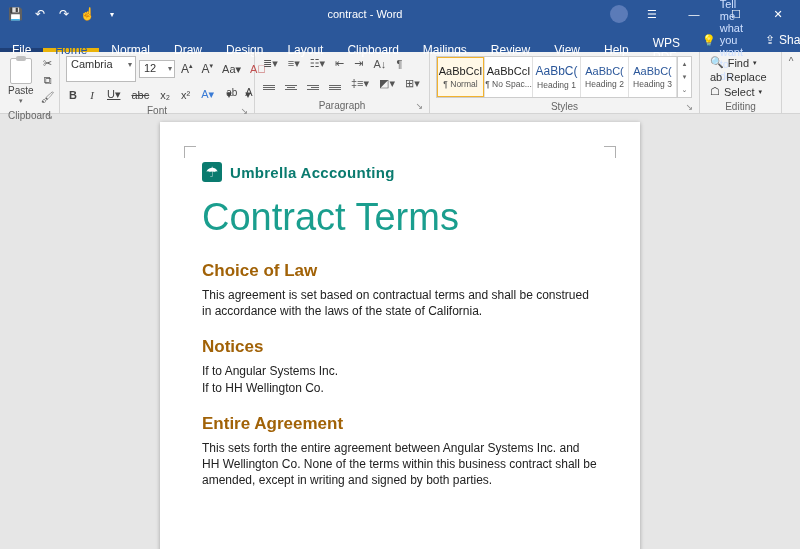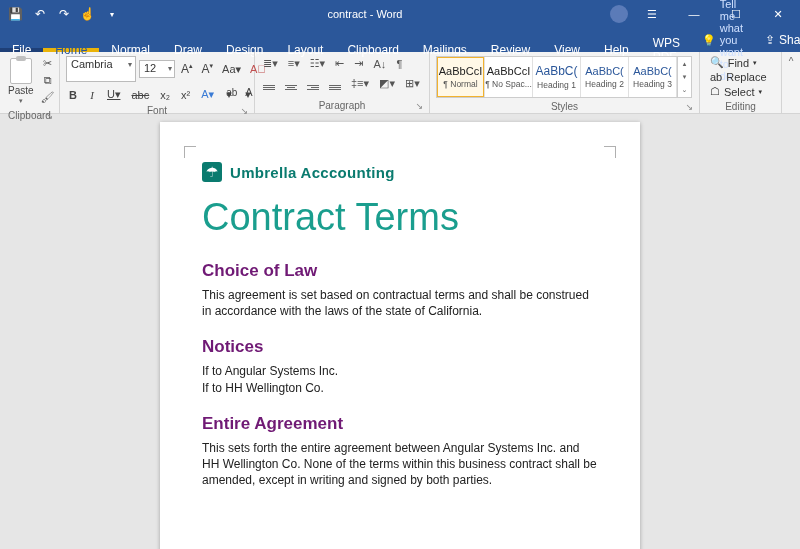--- a/index.html
+++ b/index.html
@@ -79,21 +79,21 @@
 
 .docarea { height: 435px; background: #e6e6e6; overflow: auto; display: flex; justify-content: center; padding-top: 8px; }
 .page { width: 480px; min-height: 620px; background: #fff; box-shadow: 0 1px 4px rgba(0,0,0,0.3); padding: 40px 42px 40px 42px; position: relative; }
 .crop { position:absolute; width:12px; height:12px; border-color:#b0b0b0; }
 .crop.tl { top:24px; left:24px; border-top:1px solid #b0b0b0; border-left:1px solid #b0b0b0;}
 .crop.tr { top:24px; right:24px; border-top:1px solid #b0b0b0; border-right:1px solid #b0b0b0;}
 .logo-row { display: flex; align-items: center; gap: 8px; margin-bottom: 14px; }
 .logo-sq { width: 20px; height: 20px; background: #0a7b6f; border-radius: 3px; display:flex; align-items:center; justify-content:center; color:#fff; font-size:14px;}
 .company { color: #0a7b6f; font-weight: 600; font-size: 15px; letter-spacing: 0.3px; }
 .doc-title { color: #1a9e8e; font-size: 38px; font-weight: 400; letter-spacing: 0px; margin-bottom: 22px; }
-.section-h { color: #701a75; font-size: 17px; font-weight: bold; margin-bottom: 6px; }
+.section-h { color: #a16207; font-size: 17px; font-weight: bold; margin-bottom: 6px; }
 .body-text { font-size: 12px; color: #222; line-height: 1.35; margin-bottom: 18px; }
 .body-text.small { margin-bottom: 18px; }
 
 
 .docarea::-webkit-scrollbar { width: 14px; }
 .docarea::-webkit-scrollbar-track { background: #e6e6e6; }
 .docarea::-webkit-scrollbar-thumb { background: #c0c0c0; }
 </style>
 </head>
 <body>

